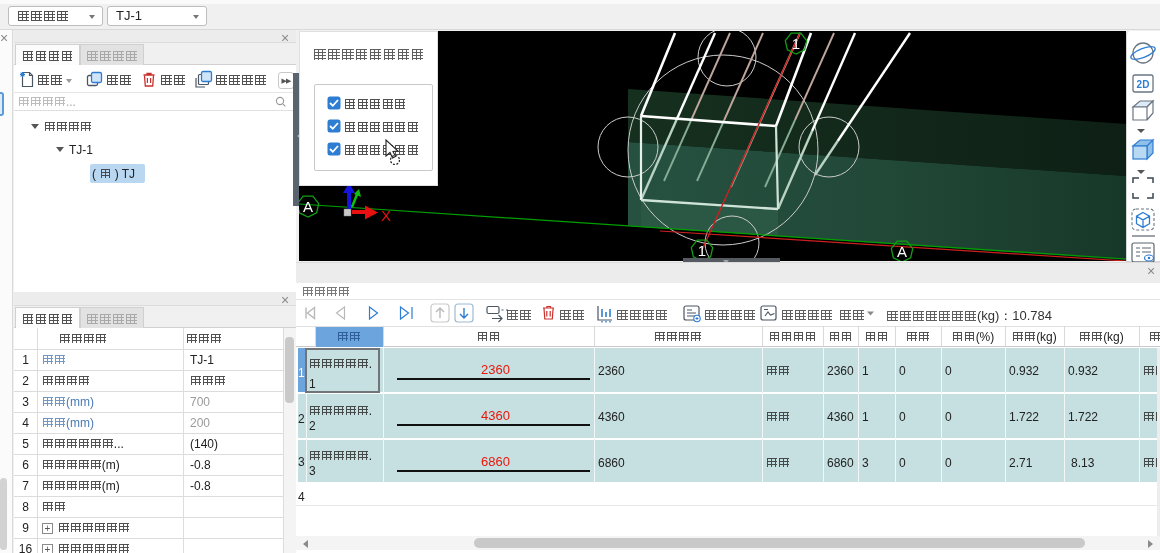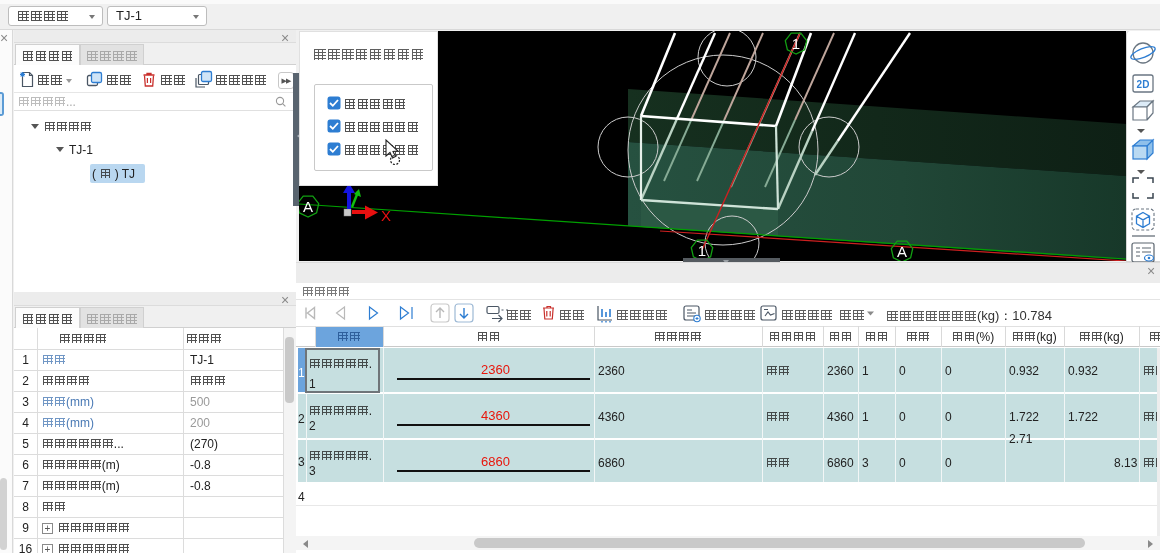--- a/index.html
+++ b/index.html
@@ -82,29 +82,29 @@
 <div class="a tc" style="left:14px;top:353px;width:23px">1</div>
 <div class="a" style="left:42px;top:353px;color:#4a7ab5"><i class="g"></i><i class="g"></i></div>
 <div class="a" style="left:190px;top:353px;color:#222">TJ-1</div>
 <div class="a" style="left:14px;top:371px;width:269px;height:21px;border-bottom:1px solid #dcdcdc"></div>
 <div class="a tc" style="left:14px;top:374px;width:23px">2</div>
 <div class="a" style="left:42px;top:374px;color:#222"><i class="g"></i><i class="g"></i><i class="g"></i><i class="g"></i></div>
 <div class="a" style="left:190px;top:374px;color:#222"><i class="g"></i><i class="g"></i><i class="g"></i></div>
 <div class="a" style="left:14px;top:392px;width:269px;height:21px;border-bottom:1px solid #dcdcdc"></div>
 <div class="a tc" style="left:14px;top:395px;width:23px">3</div>
 <div class="a" style="left:42px;top:395px;color:#4a7ab5"><i class="g"></i><i class="g"></i>(mm)</div>
-<div class="a" style="left:190px;top:395px;color:#9a9a9a">500</div>
+<div class="a" style="left:190px;top:395px;color:#9a9a9a">700</div>
 <div class="a" style="left:14px;top:413px;width:269px;height:21px;border-bottom:1px solid #dcdcdc"></div>
 <div class="a tc" style="left:14px;top:416px;width:23px">4</div>
 <div class="a" style="left:42px;top:416px;color:#4a7ab5"><i class="g"></i><i class="g"></i>(mm)</div>
 <div class="a" style="left:190px;top:416px;color:#9a9a9a">200</div>
 <div class="a" style="left:14px;top:434px;width:269px;height:21px;border-bottom:1px solid #dcdcdc"></div>
 <div class="a tc" style="left:14px;top:437px;width:23px">5</div>
 <div class="a" style="left:42px;top:437px;color:#222"><i class="g"></i><i class="g"></i><i class="g"></i><i class="g"></i><i class="g"></i><i class="g"></i>...</div>
-<div class="a" style="left:190px;top:437px;color:#222">(270)</div>
+<div class="a" style="left:190px;top:437px;color:#222">(140)</div>
 <div class="a" style="left:14px;top:455px;width:269px;height:21px;border-bottom:1px solid #dcdcdc"></div>
 <div class="a tc" style="left:14px;top:458px;width:23px">6</div>
 <div class="a" style="left:42px;top:458px;color:#222"><i class="g"></i><i class="g"></i><i class="g"></i><i class="g"></i><i class="g"></i>(m)</div>
 <div class="a" style="left:190px;top:458px;color:#222">-0.8</div>
 <div class="a" style="left:14px;top:476px;width:269px;height:21px;border-bottom:1px solid #dcdcdc"></div>
 <div class="a tc" style="left:14px;top:479px;width:23px">7</div>
 <div class="a" style="left:42px;top:479px;color:#222"><i class="g"></i><i class="g"></i><i class="g"></i><i class="g"></i><i class="g"></i>(m)</div>
 <div class="a" style="left:190px;top:479px;color:#222">-0.8</div>
 <div class="a" style="left:14px;top:497px;width:269px;height:21px;border-bottom:1px solid #dcdcdc"></div>
 <div class="a tc" style="left:14px;top:500px;width:23px">8</div>
@@ -337,19 +337,19 @@
 <div class="a" style="left:945px;top:410px;overflow:hidden;white-space:nowrap">0</div>
 <div class="a" style="left:1009px;top:410px;overflow:hidden;white-space:nowrap">1.722</div>
 <div class="a" style="left:1068px;top:410px;overflow:hidden;white-space:nowrap">1.722</div>
 <div class="a" style="left:1143px;top:410px;width:16px;overflow:hidden;white-space:nowrap"><i class="g"></i><i class="g"></i></div>
 <div class="a" style="left:598px;top:456px;overflow:hidden;white-space:nowrap">6860</div>
 <div class="a" style="left:766px;top:456px;overflow:hidden;white-space:nowrap"><i class="g"></i><i class="g"></i></div>
 <div class="a" style="left:827px;top:456px;overflow:hidden;white-space:nowrap">6860</div>
 <div class="a" style="left:862px;top:456px;overflow:hidden;white-space:nowrap">3</div>
 <div class="a" style="left:899px;top:456px;overflow:hidden;white-space:nowrap">0</div>
 <div class="a" style="left:945px;top:456px;overflow:hidden;white-space:nowrap">0</div>
-<div class="a" style="left:1009px;top:432px;overflow:hidden;white-space:nowrap">2.71</div>
-<div class="a" style="left:1114px;top:456px;overflow:hidden;white-space:nowrap">8.13</div>
+<div class="a" style="left:1009px;top:456px;overflow:hidden;white-space:nowrap">2.71</div>
+<div class="a" style="left:1071px;top:456px;overflow:hidden;white-space:nowrap">8.13</div>
 <div class="a" style="left:1143px;top:456px;width:16px;overflow:hidden;white-space:nowrap"><i class="g"></i><i class="g"></i></div>
 <div class="a" style="left:296px;top:536px;width:864px;height:14px;background:#f4f4f4"></div>
 <div class="a" style="left:299px;top:540px;width:0;height:0;border:4px solid transparent;border-right:5px solid #8a8a8a"></div>
 <div class="a" style="left:1148px;top:540px;width:0;height:0;border:4px solid transparent;border-left:5px solid #8a8a8a"></div>
 <div class="a" style="left:474px;top:538px;width:611px;height:10px;background:#c9c9c9;border-radius:5px"></div>
 <div class="a" style="left:1157px;top:348px;width:3px;height:188px;background:#ededed"></div>
 </body></html>

